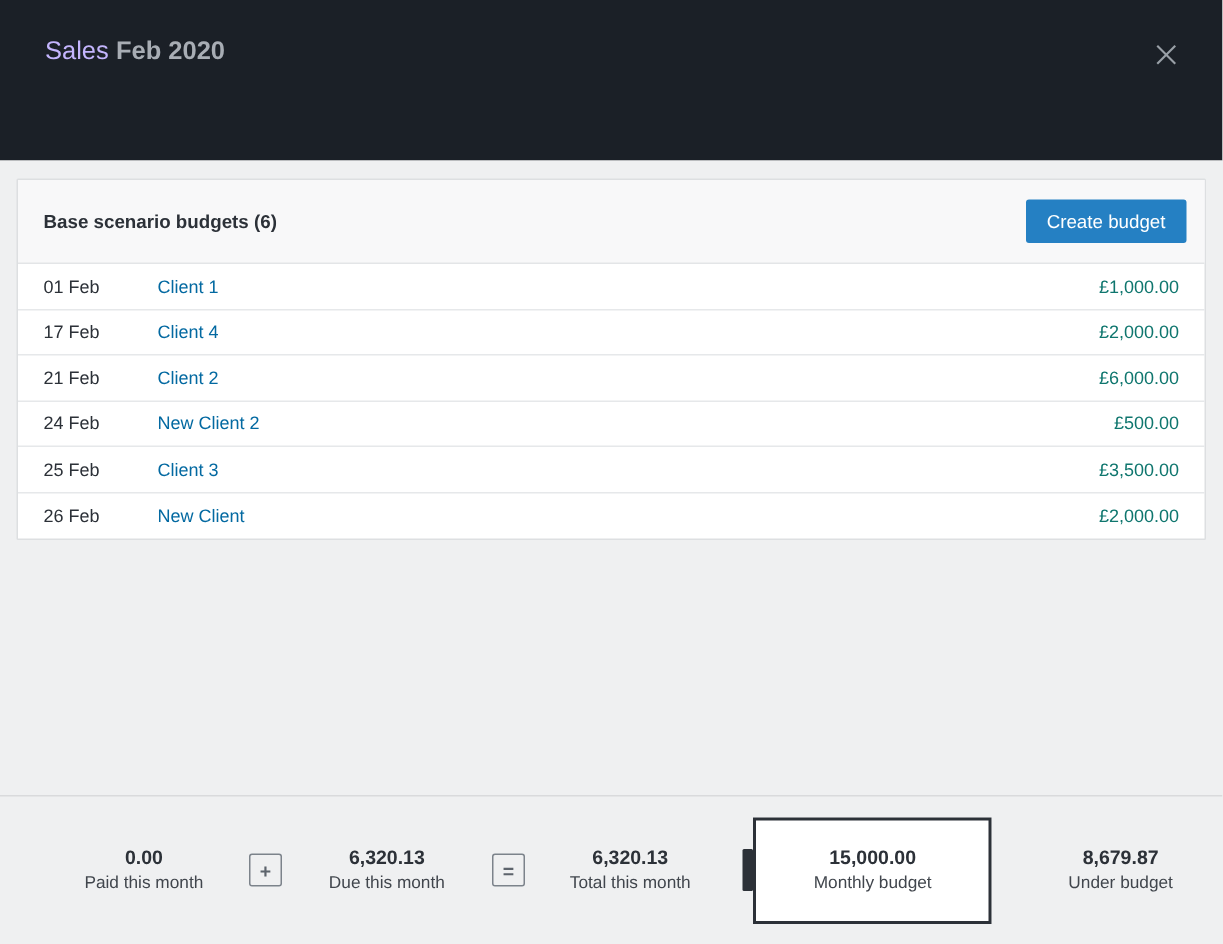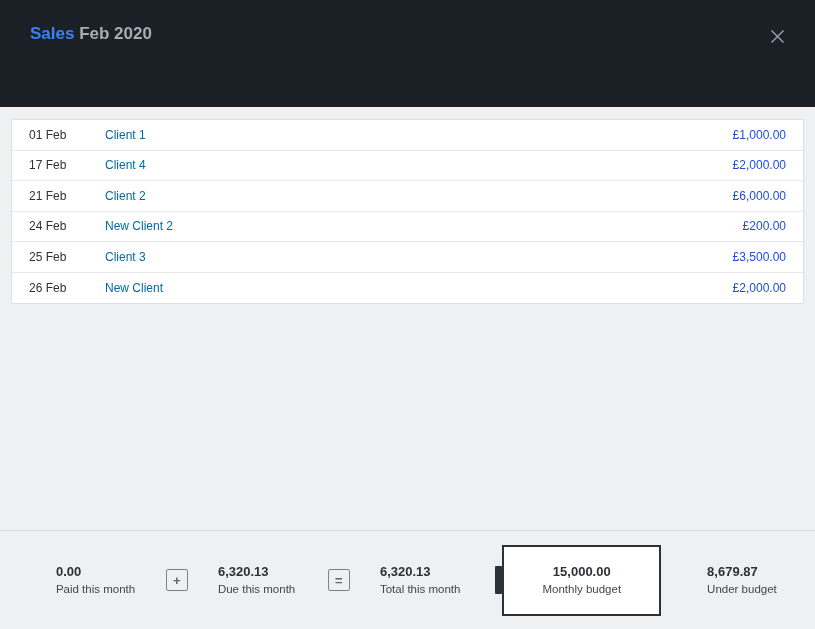--- a/index.html
+++ b/index.html
@@ -35,22 +35,22 @@
 
   .header-title {
     position: absolute;
     left: 30px;
     top: 23px;
     font-size: 17px;
     line-height: 22px;
     white-space: nowrap;
   }
   .title-main {
-    color: #3b82f6;
-    font-weight: bold;
+    color: #c4b5fd;
+    font-weight: normal;
     text-align: right;
   }
   .title-sub {
     color: #a8adb4;
     font-weight: bold;
   }
 
   .close-btn {
     position: absolute;
     right: 26px;
@@ -156,21 +156,21 @@
     color: #2c3138;
   }
   .cell-name {
     flex: 1 1 auto;
     color: #0369a1;
     cursor: pointer;
   }
   .cell-amount {
     flex: 0 0 auto;
     text-align: right;
-    color: #1d4ed8;
+    color: #0f766e;
     white-space: nowrap;
   }
 
   
   .footer {
     flex: 0 0 99px;
     height: 99px;
     border-top: 1px solid #d9dadc;
     background: #eff0f1;
     position: relative;
@@ -181,20 +181,21 @@
     left: 0;
     right: 0;
     top: 0;
     bottom: 0;
     display: flex;
     align-items: center;
     justify-content: center;
   }
 
   .stat {
+    text-align: center;
     padding: 0 6px;
     min-width: 92px;
   }
   .stat-value {
     font-size: 13px;
     font-weight: bold;
     color: #2c3138;
     line-height: 18px;
     white-space: nowrap;
   }
@@ -264,20 +265,24 @@
       </svg>
     </div>
 
 
   </div>
 
   <div class="body-area">
 
     <div class="card">
 
+      <div class="card-header">
+        <span class="card-title">Base scenario budgets (6)</span>
+        <button class="create-btn">Create budget</button>
+      </div>
 
       <div class="table">
 
         <div class="row">
           <span class="cell-date">01 Feb</span>
           <span class="cell-name">Client 1</span>
           <span class="cell-amount">£1,000.00</span>
         </div>
 
         <div class="row">
@@ -288,21 +293,21 @@
 
         <div class="row">
           <span class="cell-date">21 Feb</span>
           <span class="cell-name">Client 2</span>
           <span class="cell-amount">£6,000.00</span>
         </div>
 
         <div class="row">
           <span class="cell-date">24 Feb</span>
           <span class="cell-name">New Client 2</span>
-          <span class="cell-amount">£200.00</span>
+          <span class="cell-amount">£500.00</span>
         </div>
 
         <div class="row">
           <span class="cell-date">25 Feb</span>
           <span class="cell-name">Client 3</span>
           <span class="cell-amount">£3,500.00</span>
         </div>
 
         <div class="row">
           <span class="cell-date">26 Feb</span>

